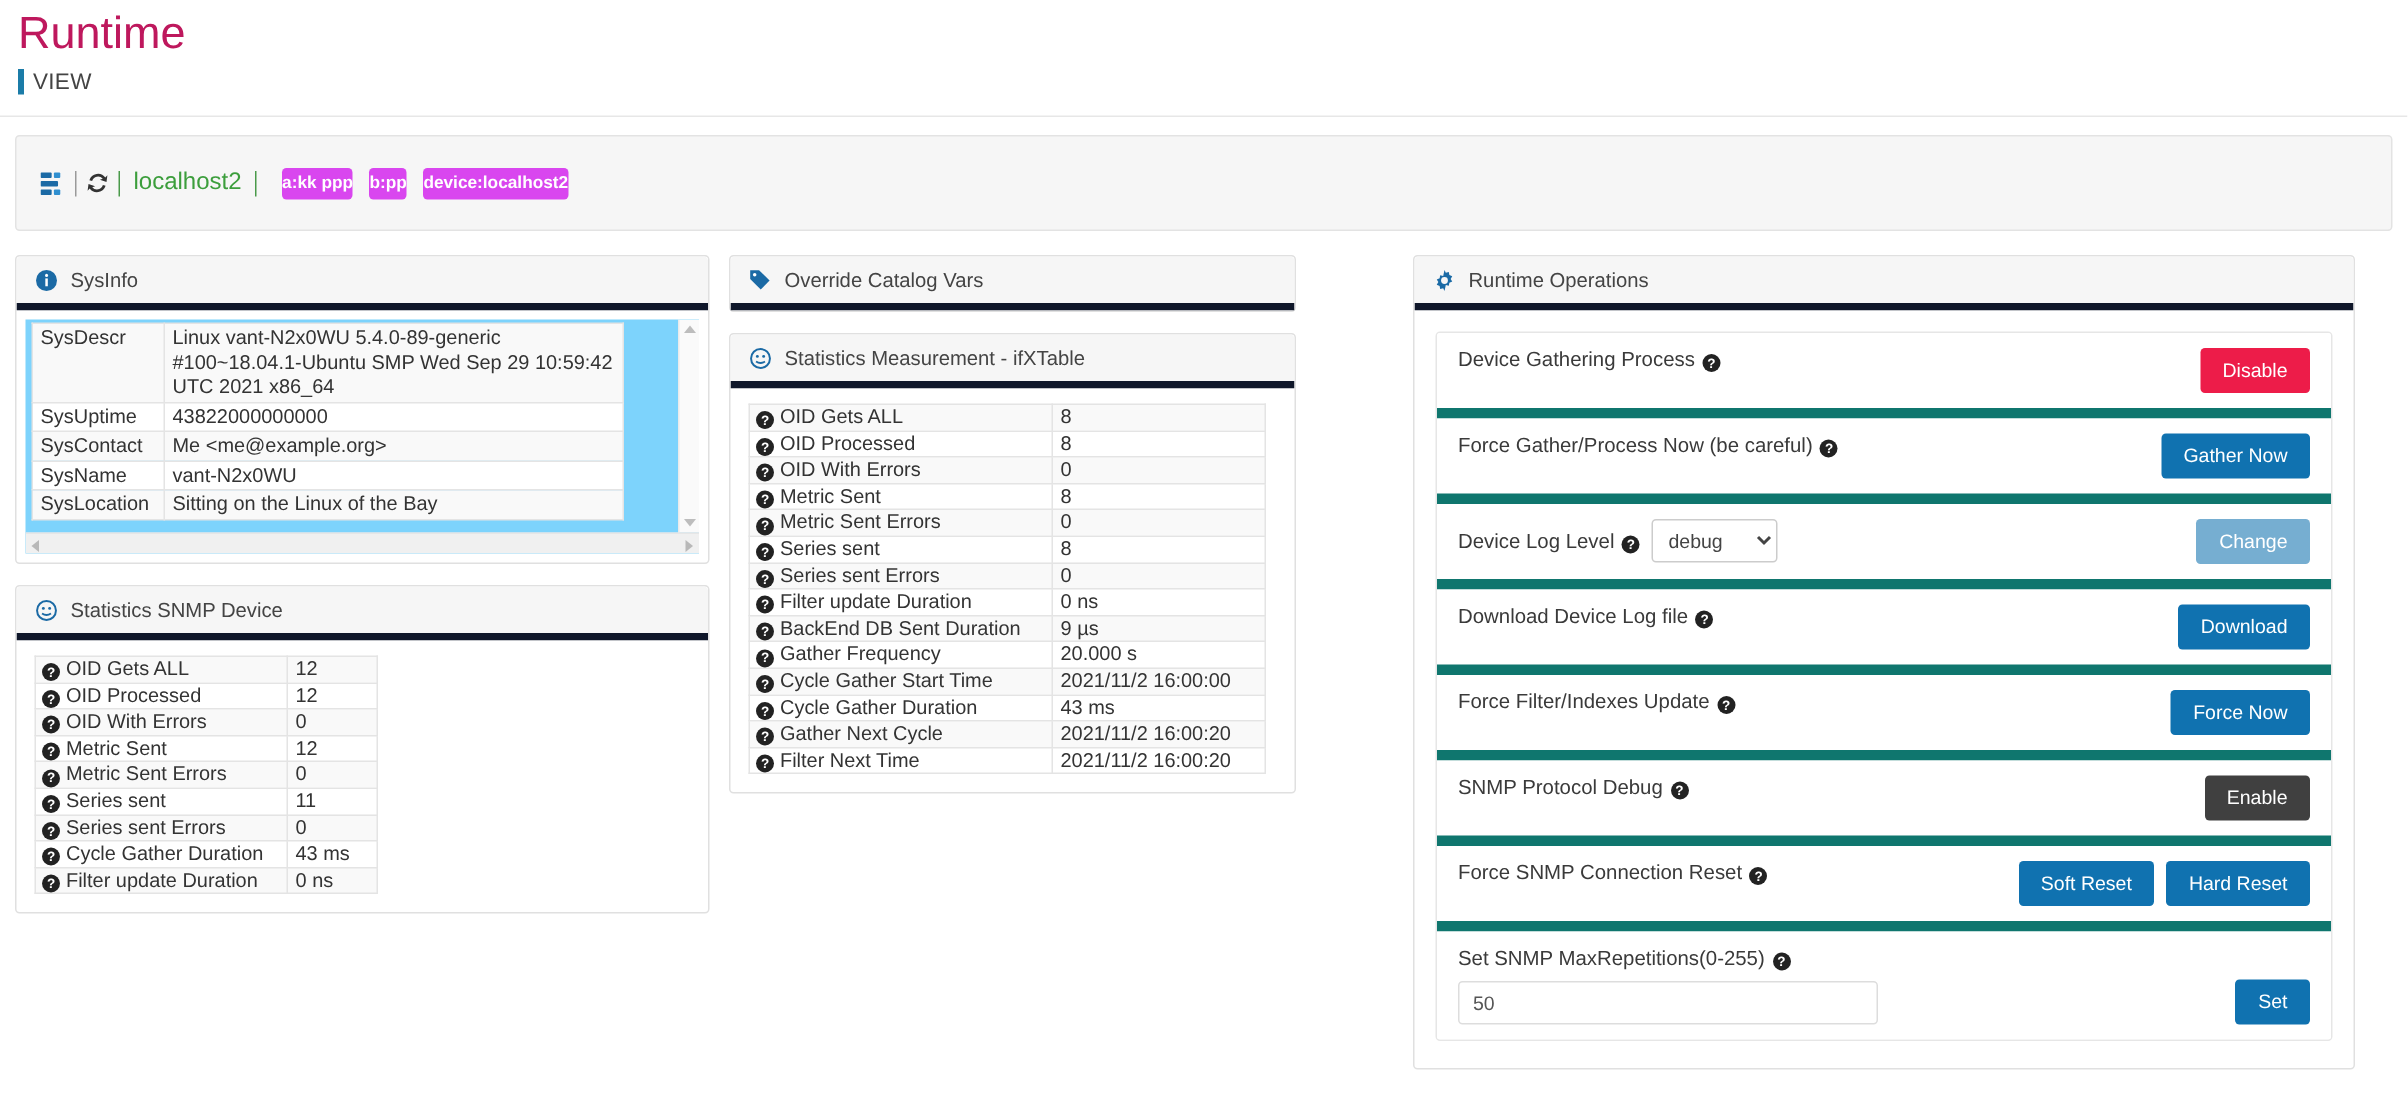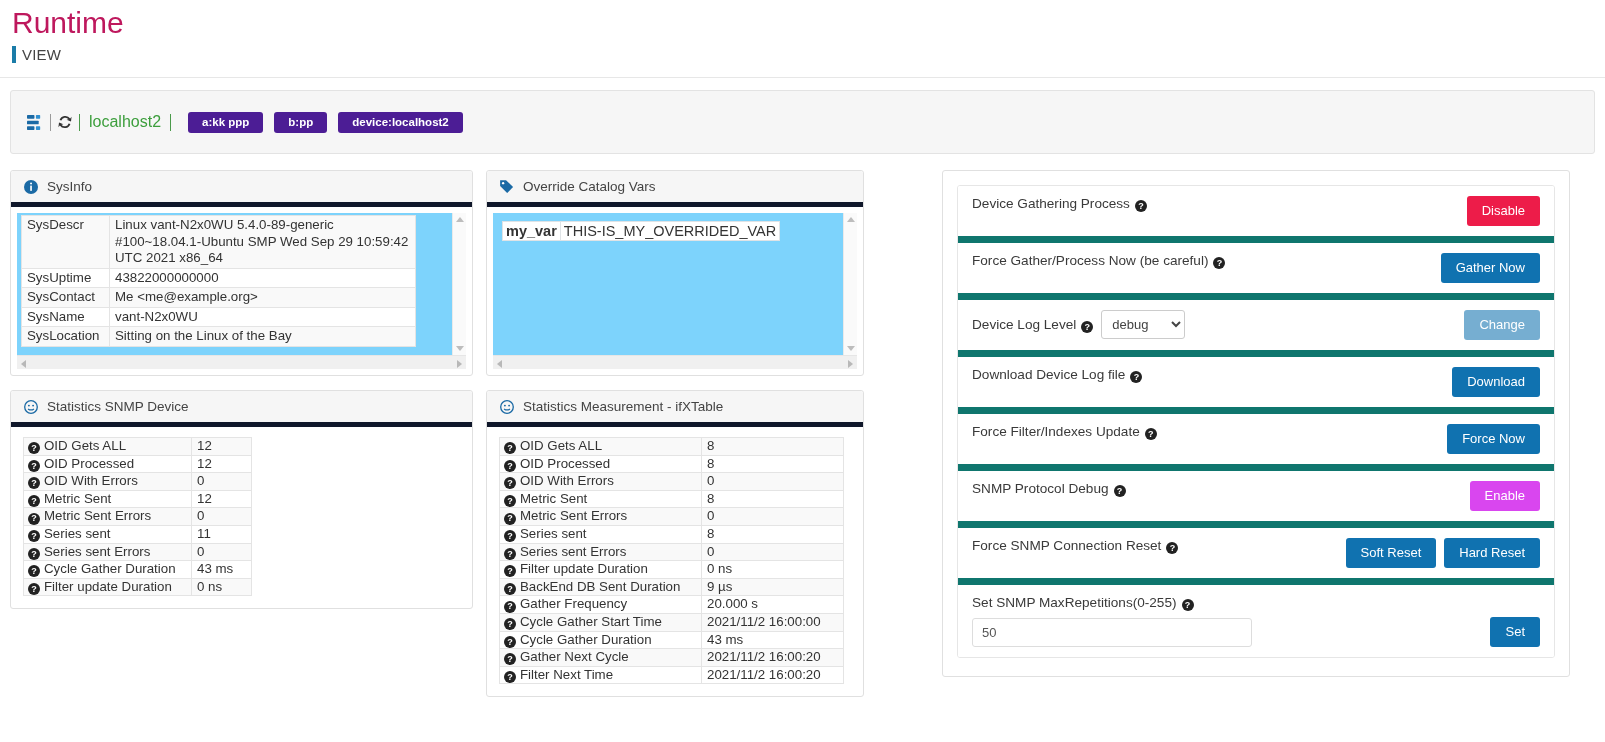--- a/index.html
+++ b/index.html
@@ -45,26 +45,26 @@
     display: inline-block;
     width: 1px; height: 17px; background: #9a9a9a;
     margin: 0 6px;
   }
   .sep-bar.green { background: #4a9a4a; }
   .device-name {
     color: #3c9e3c; font-size: 16px; margin: 0 3px;
   }
   .tag {
     display: inline-block;
-    background: #4c1d95;
+    background: #d946ef;
     color: #fff;
     font-size: 11.5px;
     font-weight: bold;
     border-radius: 3px;
-    padding: 4px 14px 5px;
+    padding: 4px 0 5px;
     margin-left: 11px;
     cursor: pointer;
     line-height: 12px;
     white-space: nowrap;
   }
 
   
   .content {
     position: relative;
     margin: 16px 10px 0 10px;
@@ -201,21 +201,21 @@
     font-size: 13px;
     padding: 7px 15px;
     cursor: pointer;
     font-family: "Liberation Sans", sans-serif;
     line-height: 16px;
     white-space: nowrap;
   }
   .btn-danger  { background: #ed1c49; }
   .btn-primary { background: #1072b0; }
   .btn-muted   { background: #76aed1; }
-  .btn-success { background: #d946ef; }
+  .btn-success { background: #404040; }
 
   .op-select {
     font-size: 13px;
     padding: 5px 6px;
     border: 1px solid #ccc;
     border-radius: 3px;
     background: #fff;
     color: #444;
     margin-left: 8px;
     min-width: 84px;
@@ -390,42 +390,20 @@
     <div class="panel">
       <div class="panel-head">
         <span class="hd-icon">
           <svg width="15" height="15" viewBox="0 0 16 16">
             <path d="M1.2 1.2h6.3L15 8.6l-6.3 6.3L1.2 7.4z" fill="#1b6aa5"></path>
             <circle cx="4.4" cy="4.4" r="1.25" fill="#fff"></circle>
           </svg>
         </span>
         <span>Override Catalog Vars</span>
       </div>
-      <div class="panel-body" style="padding:6px 6px 6px 6px;">
-        <div class="scrollbox">
-          <div class="scroll-inner" style="padding-top:8px;padding-left:9px;">
-            <table class="vars-table" style="border-collapse:collapse;">
-              <tbody>
-                  <tr>
-                <td class="k">my_var</td>
-                <td class="v">THIS-IS_MY_OVERRIDED_VAR</td>
-              </tr>
-            </tbody>
-              </table>
-          </div>
-          <div class="sb-v">
-            <span class="sb-arrow sb-up"></span>
-            <span class="sb-arrow sb-dn"></span>
-          </div>
-          <div class="sb-h">
-            <span class="sb-arrow sb-lf"></span>
-            <span class="sb-arrow sb-rt"></span>
-          </div>
-        </div>
-      </div>
     </div>
 
     <div class="panel" style="margin-top:10px;">
       <div class="panel-head">
         <span class="hd-icon">
           <svg width="14" height="14" viewBox="0 0 16 16">
             <circle cx="8" cy="8" r="7.2" fill="none" stroke="#1b6aa5" stroke-width="1.5"></circle>
             <circle cx="5.6" cy="6.4" r="1.1" fill="#1b6aa5"></circle>
             <circle cx="10.4" cy="6.4" r="1.1" fill="#1b6aa5"></circle>
             <path d="M4.6 10.2 Q8 12.6 11.4 10.2" fill="none" stroke="#1b6aa5" stroke-width="1.4"></path>
@@ -493,20 +471,29 @@
             <td>2021/11/2 16:00:20</td>
           </tr>
         </tbody>
           </table>
       </div>
     </div>
   </div>
 
   <div class="col-right">
     <div class="panel">
+      <div class="panel-head">
+        <span class="hd-icon">
+          <svg width="14" height="14" viewBox="0 0 16 16">
+            <path fill="#1b6aa5" d="M8 0l1 2.1 2.3-.5.4 2.3 2.2.9-1.2 2 1.2 2-2.2.9-.4 2.3-2.3-.5L8 16l-1-2.1-2.3.5-.4-2.3-2.2-.9 1.2-2-1.2-2 2.2-.9.4-2.3 2.3.5z"></path>
+            <circle cx="8" cy="8" r="2.6" fill="#f6f6f6"></circle>
+          </svg>
+        </span>
+        <span>Runtime Operations</span>
+      </div>
       <div class="panel-body" style="padding:14px 14px 18px 14px;">
         <div class="ops-wrap">
 
           <div class="op-row">
             <div class="op-label">
               <span>Device Gathering Process</span>
               <span class="qmark inline">?</span>
             </div>
             <div class="op-actions">
               <button class="btn btn-danger">Disable</button>

